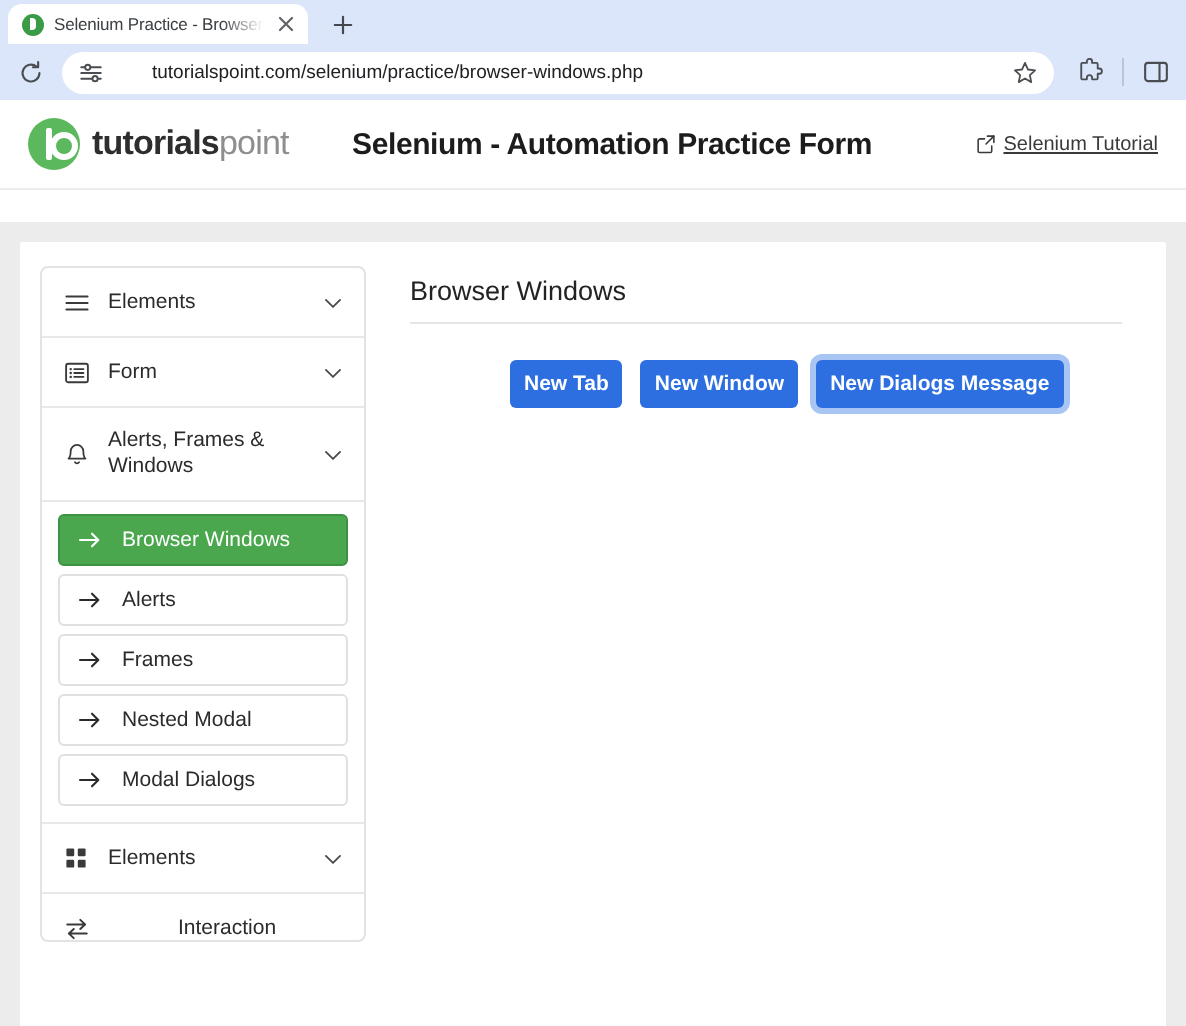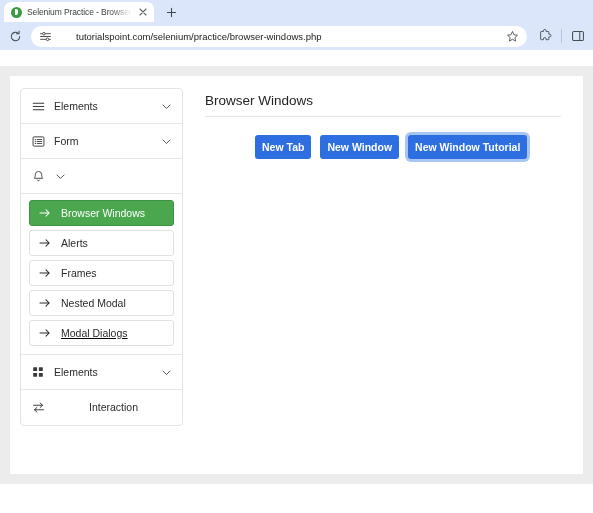--- a/index.html
+++ b/index.html
@@ -236,21 +236,21 @@
     display: flex;
     align-items: center;
     gap: 10px;
     border: 1px solid #e0e0e0;
     border-radius: 3px;
     padding: 6px 8px;
     margin-bottom: 4px;
     background: #ffffff;
     min-height: 26px;
   }
-  .submenu-item:last-child { margin-bottom: 0; text-decoration: underline; }
+  .submenu-item:last-child { margin-bottom: 0; }
   .submenu-item.active {
     background: #4aa74e;
     border-color: #3d9142;
   }
   .sub-arrow {
     width: 13px; height: 11px;
     flex: 0 0 auto;
     display: flex; align-items: center; justify-content: center;
     color: #2b2b2b;
   }
@@ -351,20 +351,41 @@
       <svg width="14" height="14" viewBox="0 0 16 16">
         <rect x="1.8" y="2.8" width="12.4" height="10.4" rx="1.6" fill="none" stroke="currentColor" stroke-width="1.2"></rect>
         <path d="M10 2.8 V13.2" stroke="currentColor" stroke-width="1.2"></path>
       </svg>
     </span>
   </div>
 </div>
 
 <div class="page">
 
+  <div class="site-header">
+    <div class="logo-wrap">
+      <span class="logo-mark"></span>
+      <span class="logo-text">
+        <span class="t1">tutorials</span><span class="t2">point</span>
+      </span>
+    </div>
+
+    <div class="page-title">Selenium - Automation Practice Form</div>
+
+    <a class="header-link" href="#">
+      <span>
+        <svg width="10" height="10" viewBox="0 0 14 14">
+          <path d="M8 1.5 H12.5 V6" stroke="currentColor" stroke-width="1.1" fill="none" stroke-linecap="round" stroke-linejoin="round"></path>
+          <path d="M12.5 1.5 L7 7" stroke="currentColor" stroke-width="1.1" fill="none" stroke-linecap="round"></path>
+          <path d="M11 8.4 V12 a0.9 0.9 0 0 1 -0.9 0.9 H2.4 A0.9 0.9 0 0 1 1.5 12 V4.3 a0.9 0.9 0 0 1 0.9 -0.9 H6" stroke="currentColor" stroke-width="1.1" fill="none" stroke-linecap="round" stroke-linejoin="round"></path>
+        </svg>
+      </span>
+      <span>Selenium Tutorial</span>
+    </a>
+  </div>
 
   <div class="content-area">
     <div class="content-card">
 
       <nav class="sidebar">
 
         <div class="accordion-item">
           <span class="acc-icon">
             <svg width="13" height="13" viewBox="0 0 16 16">
                 <path d="M1.5 4 H14.5 M1.5 8 H14.5 M1.5 12 H14.5" stroke="currentColor" stroke-width="1.25" stroke-linecap="round"></path>
@@ -394,20 +415,21 @@
           </span>
         </div>
 
         <div class="accordion-item">
           <span class="acc-icon">
             <svg width="13" height="13" viewBox="0 0 16 16">
               <path d="M8 1.8 a3.9 3.9 0 0 0 -3.9 3.9 c0 3.4 -1.3 4.5 -1.3 4.5 h10.4 s-1.3 -1.1 -1.3 -4.5 A3.9 3.9 0 0 0 8 1.8 Z" fill="none" stroke="currentColor" stroke-width="1.1" stroke-linejoin="round"></path>
               <path d="M6.7 12.4 a1.5 1.5 0 0 0 2.6 0" fill="none" stroke="currentColor" stroke-width="1.1" stroke-linecap="round"></path>
             </svg>
           </span>
+          <span class="acc-label">Alerts, Frames &amp; Windows</span>
           <span class="acc-chevron">
             <svg width="11" height="11" viewBox="0 0 14 14">
                 <path d="M2.5 5 L7 9.5 L11.5 5" stroke="currentColor" stroke-width="1.15" fill="none" stroke-linecap="round" stroke-linejoin="round"></path>
               </svg>
           </span>
         </div>
 
         <div class="submenu">
           <div class="submenu-item active">
             <span class="sub-arrow">
@@ -482,19 +504,19 @@
               </svg>
           </span>
         </div>
       </nav>
 
       <section class="main-panel">
         <h2 class="section-title">Browser Windows</h2>
         <div class="btn-row">
           <button class="btn">New Tab</button>
           <button class="btn">New Window</button>
-          <button class="btn focused">New Window Tutorial</button>
+          <button class="btn focused">New Dialogs Message</button>
         </div>
       </section>
 
     </div>
   </div>
 </div>
 
 </body></html>

